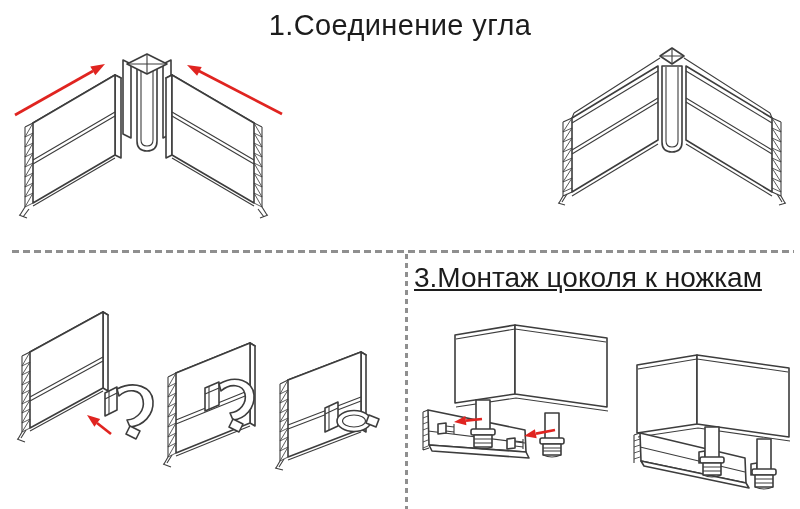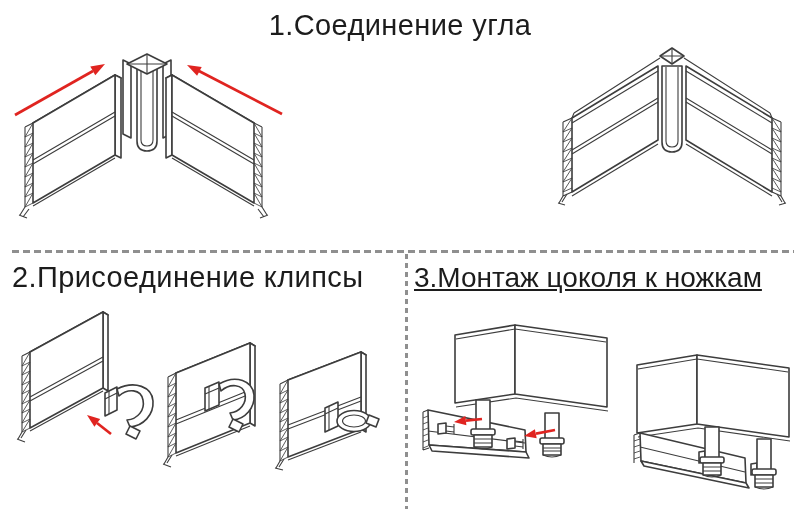--- a/index.html
+++ b/index.html
@@ -37,21 +37,20 @@
   .h{fill:none;stroke:var(--line);stroke-width:.85;}
   .arrow-line{fill:none;stroke:var(--red);stroke-width:2.7;}
   .arrow-head{fill:var(--red);stroke:none;}
 </style>
 </head>
 <body>
 
 <div class="canvas">
 
   <div class="title t1">1.Соединение угла</div>
-  <div class="title t2">2.Присоединение клипсы</div>
   <div class="title t3">3.Монтаж цоколя к ножкам</div>
 
   <div class="divider-h"></div>
   <div class="divider-v"></div>
 
   <svg style="left:5px;top:45px" width="290" height="180" viewBox="0 0 290 180">
     <g>
       <polygon class="f" points="28,78 110,30 116,33 34,81"></polygon>
       <polygon class="f" points="110,30 116,33 116,113 110,110"></polygon>
       <polygon class="f" points="28,78 110,30 110,110 28,158"></polygon>

